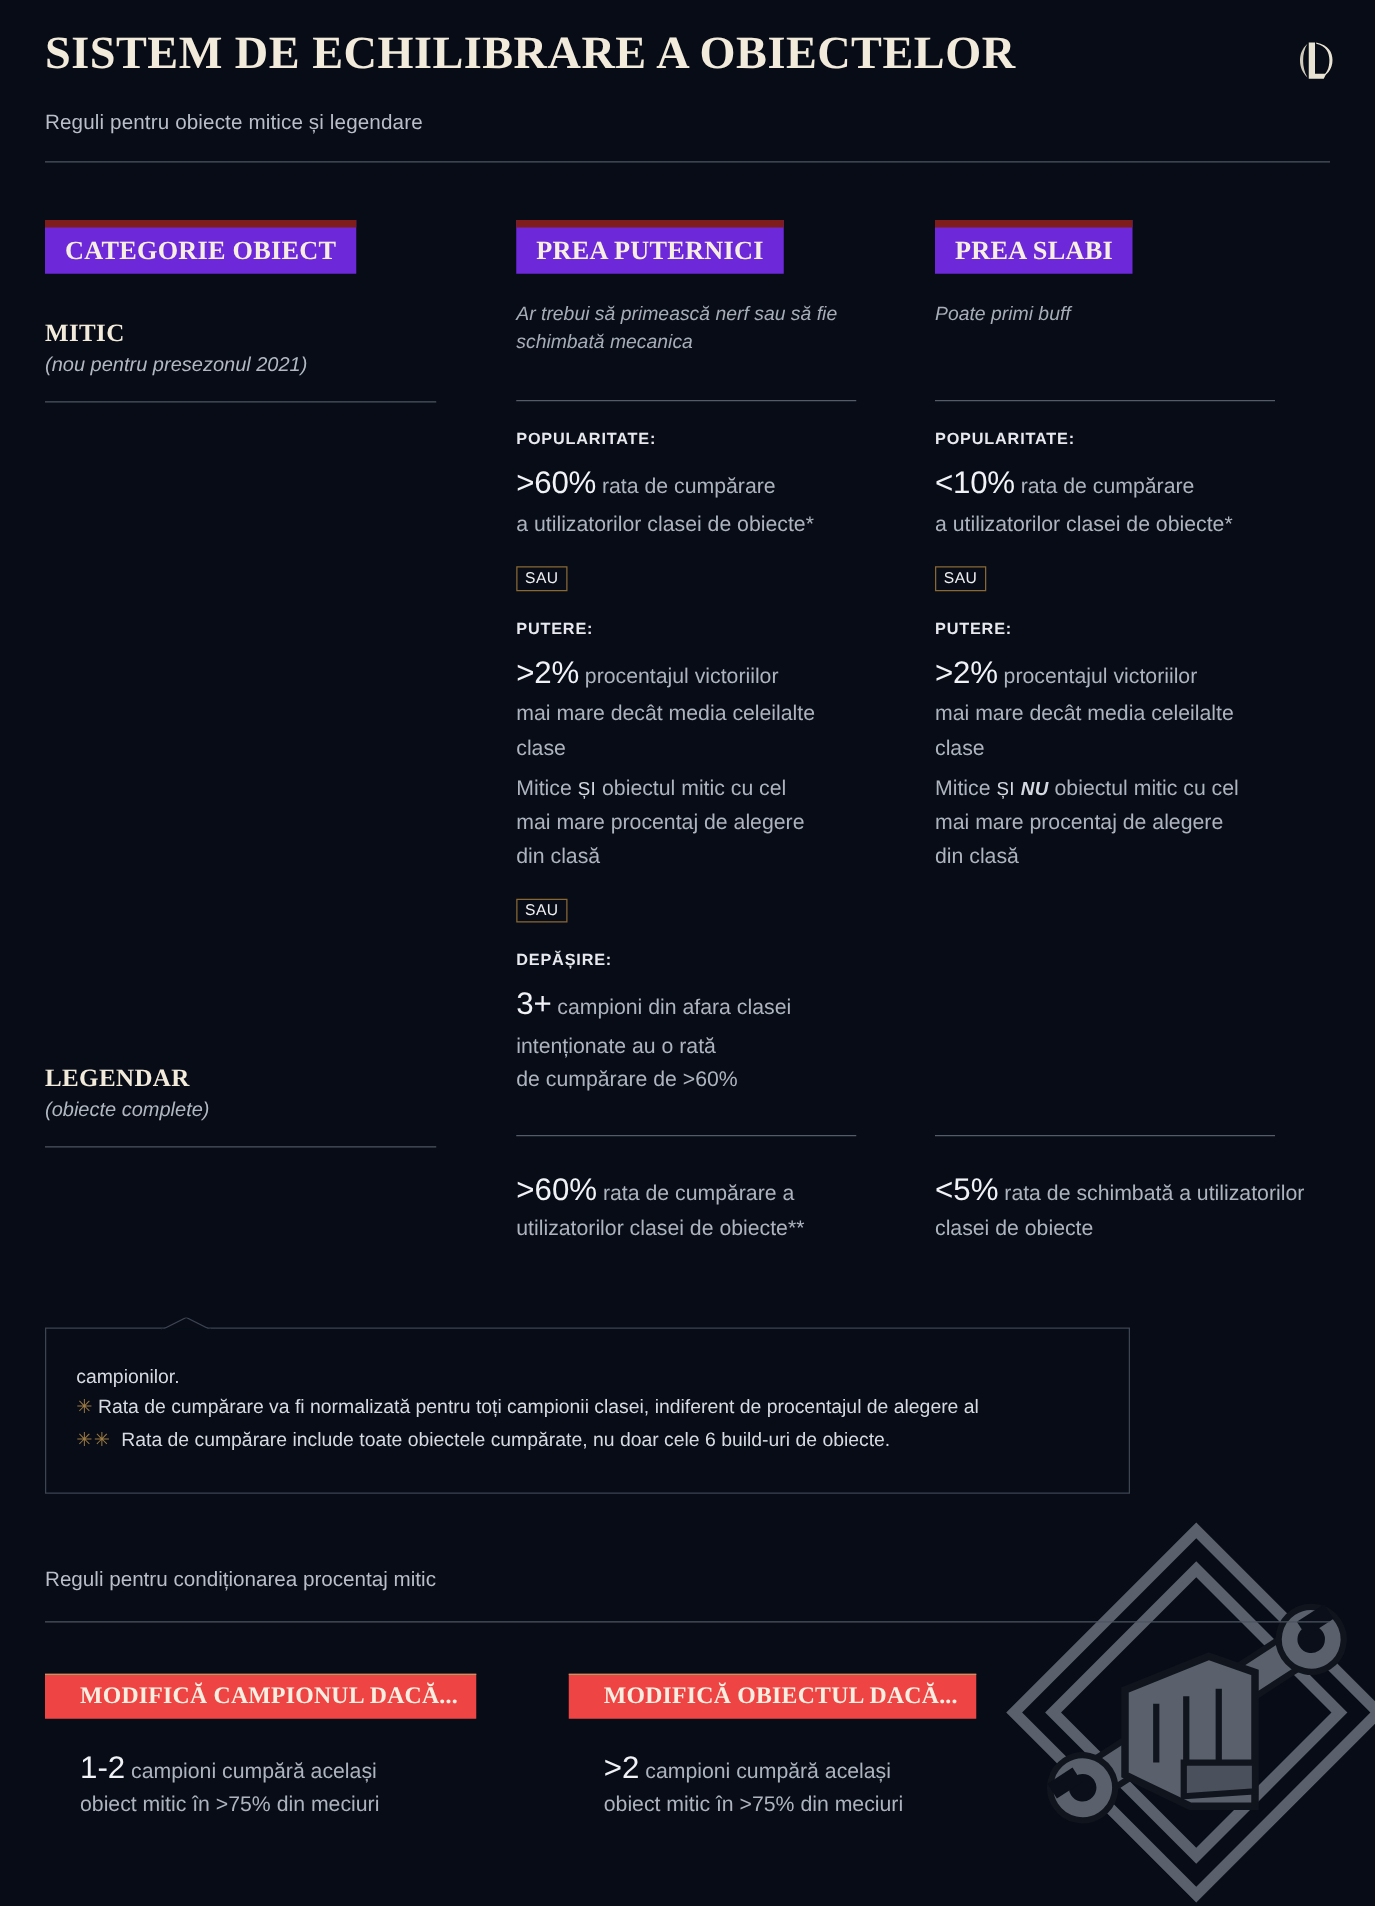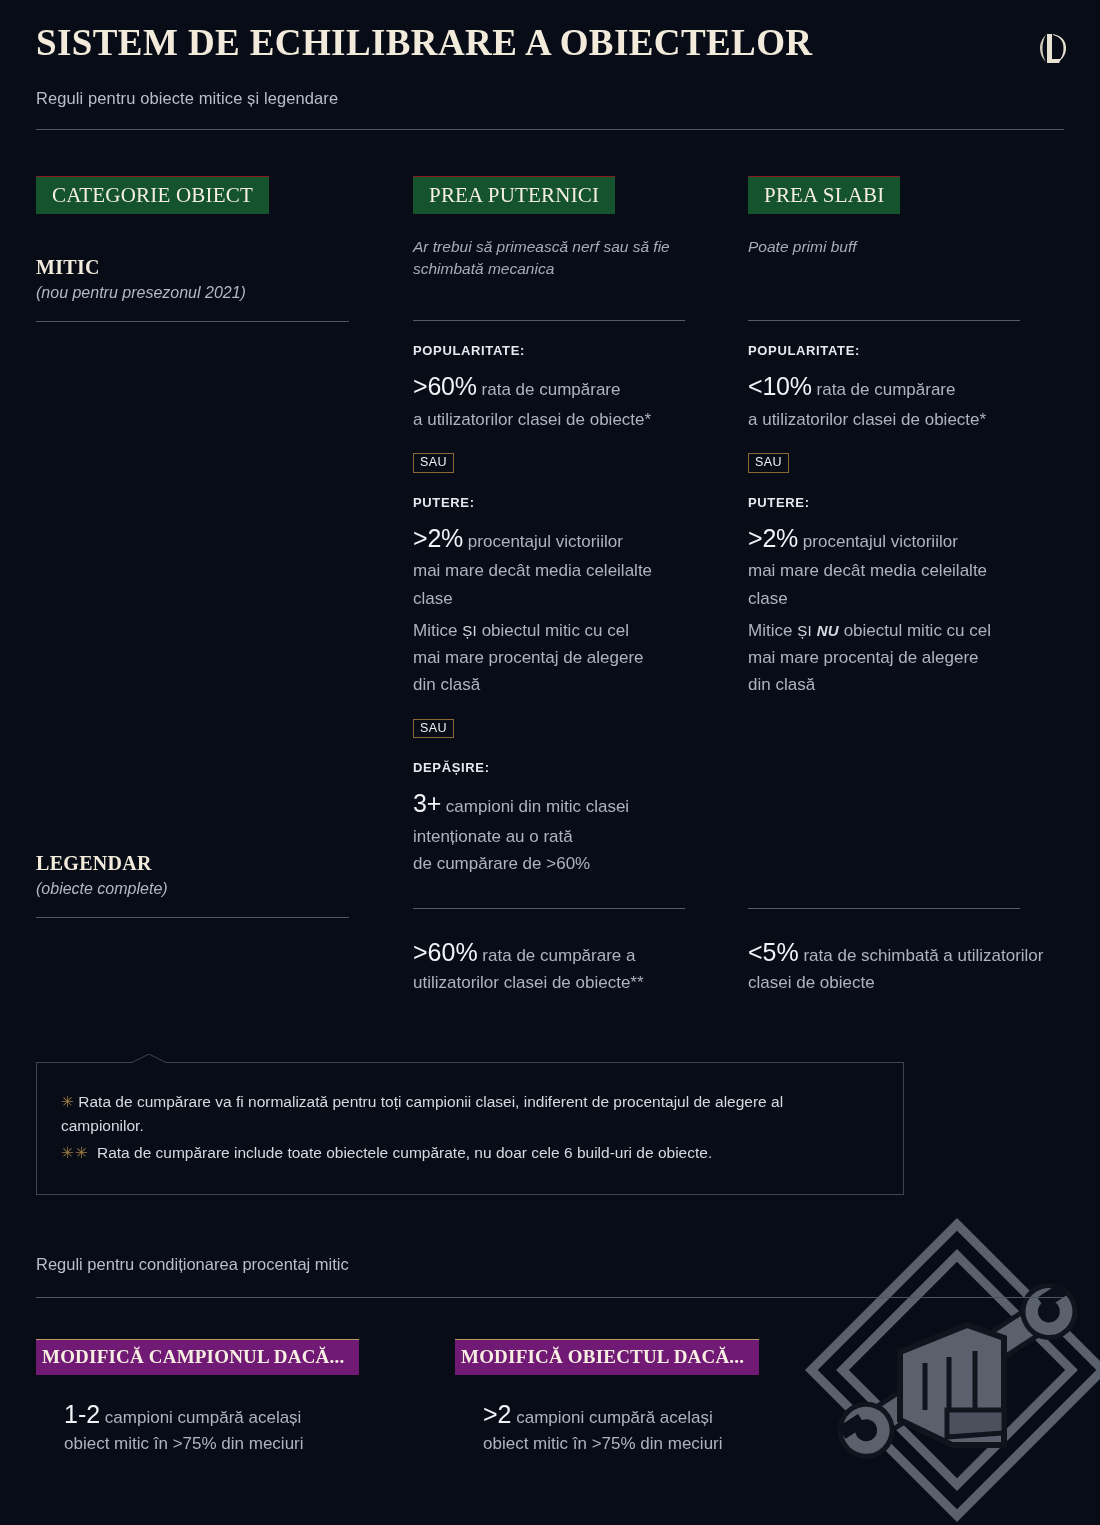--- a/index.html
+++ b/index.html
@@ -59,25 +59,25 @@
   
   .cols { position: absolute; left: 0; top: 176px; width: 1100px; z-index: 2; }
 
   .col { position: absolute; top: 0; }
   .col-1 { left: 36px;  width: 350px; }
   .col-2 { left: 413px; width: 272px; }
   .col-3 { left: 748px; width: 320px; }
 
   .badge {
     display: inline-block;
-    background: #14532d;
-    border-top: 1px solid #7f1d1d;
+    background: #6d28d9;
+    border-top: 6px solid #7f1d1d;
     color: #f6efe1;
     font-family: "Liberation Serif", serif;
-    font-weight: normal;
+    font-weight: bold;
     font-size: 21px;
     letter-spacing: 0.2px;
     padding: 7px 16px 8px 16px;
     line-height: 1.05;
   }
 
   .col-note {
     margin-top: 22px;
     font-style: italic;
     font-size: 15.5px;
@@ -183,28 +183,28 @@
     position: absolute; left: 36px; top: 1297px; width: 1028px;
     height: 1px; background: #4d5563; z-index: 2;
   }
 
   .mod { position: absolute; z-index: 2; }
   .mod-1 { left: 36px;  top: 1339px; }
   .mod-2 { left: 455px; top: 1339px; }
 
   .mod-badge {
     display: inline-block;
-    background: #701a75;
+    background: #ef4444;
     border-top: 1px solid #b99a62;
     color: #f6efe1;
     font-family: "Liberation Serif", serif;
     font-weight: bold;
     font-size: 19px;
     letter-spacing: 0.2px;
-    padding: 7px 15px 8px 6px;
+    padding: 7px 15px 8px 28px;
     line-height: 1.05;
   }
   .mod-body {
     margin-top: 21px;
     margin-left: 28px;
     font-size: 17px;
     line-height: 1.45;
     color: #aeb4bf;
   }
   .mod-body .big { font-size: 25px; color: #f0f2f6; }
@@ -293,21 +293,21 @@
       <p>clase</p>
       <p style="margin-top:8px"><span>Mitice </span><span class="emph-up">ȘI</span><span> obiectul mitic cu cel</span></p>
       <p>mai mare procentaj de alegere</p>
       <p>din clasă</p>
     </div>
 
     <div><span class="sau">SAU</span></div>
 
     <div class="crit-label">DEPĂȘIRE:</div>
     <div class="crit-body">
-      <p><span class="big">3+</span><span> campioni din mitic clasei</span></p>
+      <p><span class="big">3+</span><span> campioni din afara clasei</span></p>
       <p>intenționate au o rată</p>
       <p>de cumpărare de &gt;60%</p>
     </div>
   </div>
 
   <div class="crit" style="left:748px; top:320px; width:272px;">
     <div class="crit-rule"></div>
 
     <div class="crit-label">POPULARITATE:</div>
     <div class="crit-body">
@@ -343,24 +343,24 @@
       <p>clasei de obiecte</p>
     </div>
   </div>
 
   <div class="fnbox">
     <svg class="fnbox-notch" viewBox="0 0 40 10">
       <polygon points="0,10 20,0 40,10" fill="#070c16" stroke="#3d4453" stroke-width="1"></polygon>
       <line x1="0" y1="10" x2="40" y2="10" stroke="#070c16" stroke-width="2"></line>
     </svg>
     <div class="fnlines">
+      <div>campionilor.</div>
       <div>
         <span class="fnstar">✳</span><span> Rata de cumpărare va fi normalizată pentru toți campionii clasei, indiferent de procentajul de alegere al</span>
       </div>
-      <div>campionilor.</div>
       <div class="fn2">
         <span class="fnstar">✳✳</span><span>Rata de cumpărare include toate obiectele cumpărate, nu doar cele 6 build-uri de obiecte.</span>
       </div>
     </div>
   </div>
 
   <div class="sec2-title">Reguli pentru condiționarea procentaj mitic</div>
   <div class="sec2-rule"></div>
 
   <div class="mod mod-1">

